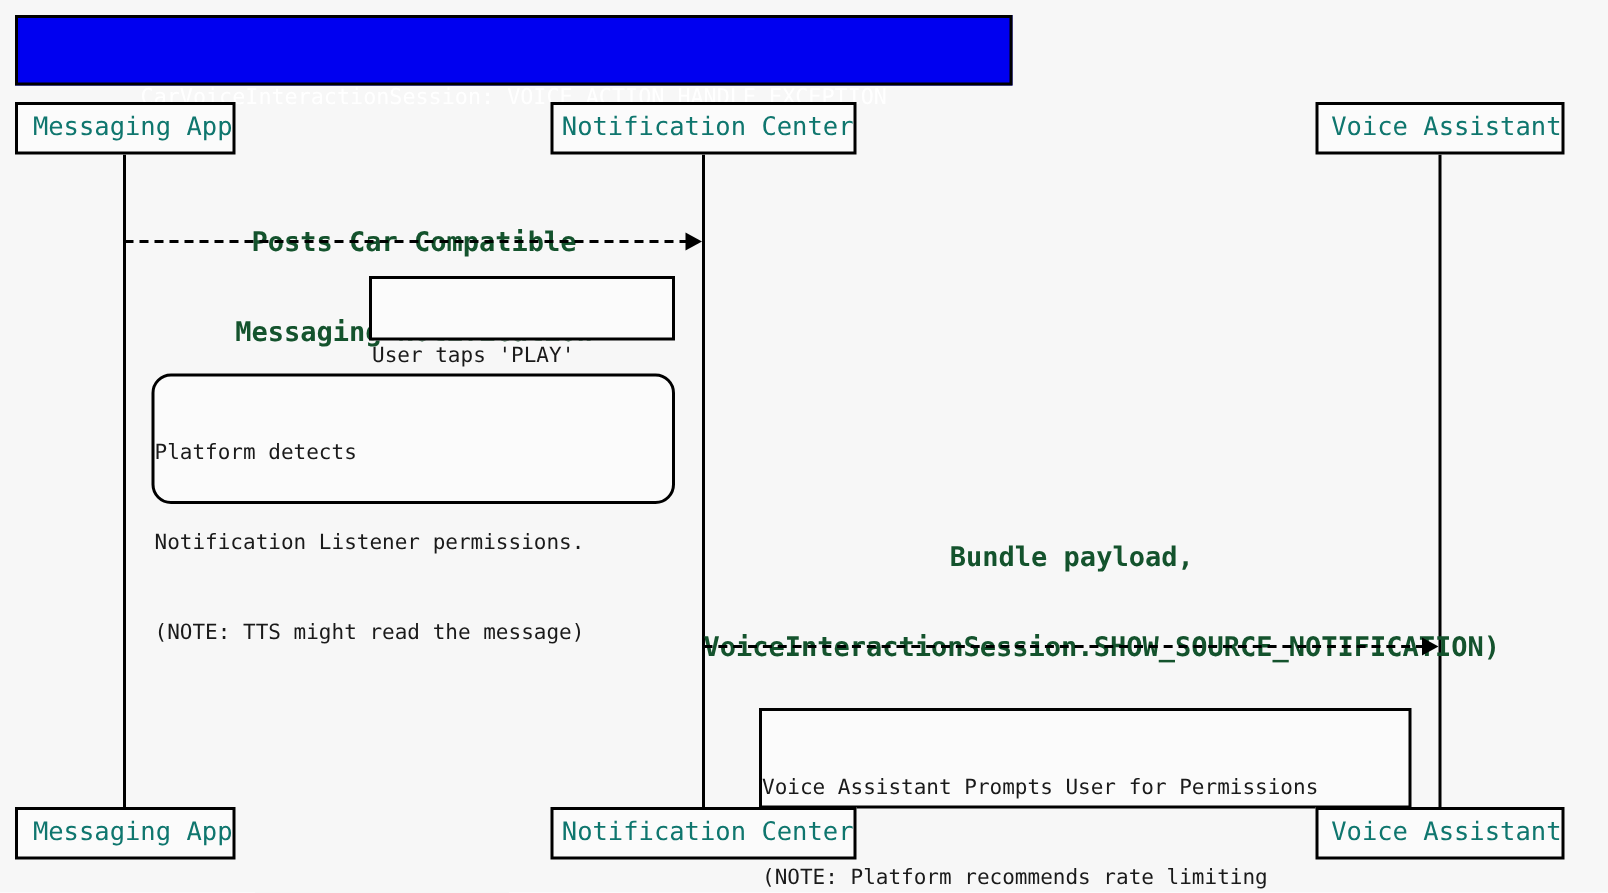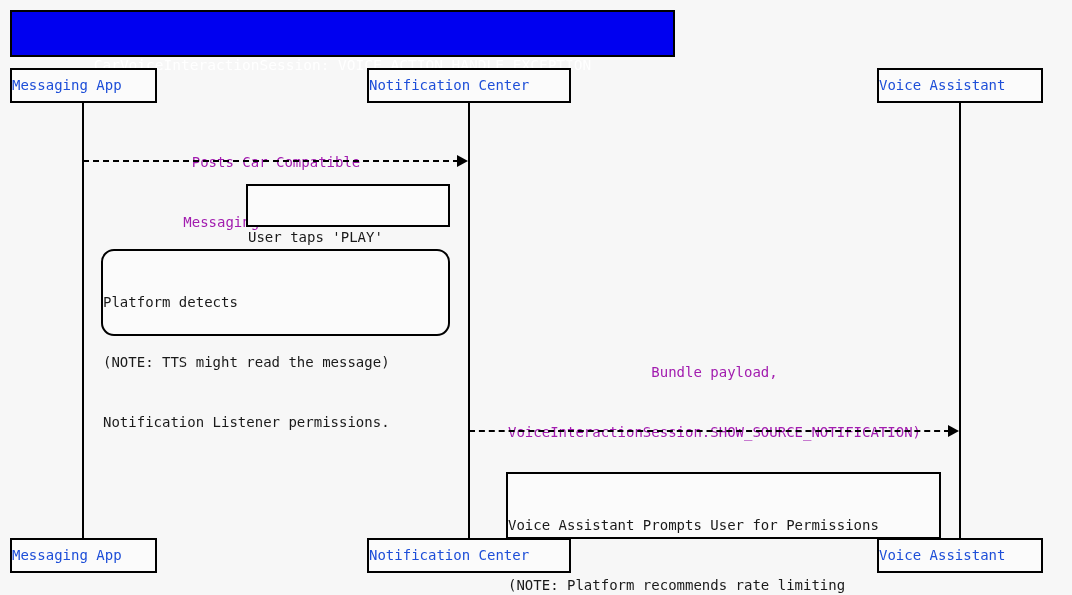--- a/index.html
+++ b/index.html
@@ -36,25 +36,25 @@
     letter-spacing: 0px;
   }
   .title-line { display: block; }
 
   
   .participant {
     position: absolute;
     box-sizing: border-box;
     background: #fbfbfb;
     border: 2px solid #000000;
-    color: #1d4ed8;
-    font-size: 14px;
+    color: #0f766e;
+    font-size: 17px;
     line-height: 31px;
     height: 35px;
-    text-align: left;
+    text-align: right;
     white-space: pre;
   }
 
   
   .lifeline {
     position: absolute;
     width: 2px;
     background: #000000;
   }
 
@@ -68,24 +68,25 @@
     position: absolute;
     width: 0;
     height: 0;
     border-top: 6px solid transparent;
     border-bottom: 6px solid transparent;
     border-left: 11px solid #000000;
   }
   .msg-label {
     position: absolute;
     text-align: center;
-    font-size: 14px;
+    font-size: 18px;
     line-height: 20px;
-    color: #a21caf;
+    color: #14532d;
     white-space: pre;
+    font-weight: bold;
   }
   .msg-label span { display: block; }
 
   
   .note {
     position: absolute;
     box-sizing: border-box;
     background: #fbfbfb;
     border: 2px solid #000000;
     color: #1a1a1a;
@@ -120,22 +121,22 @@
   <div class="msg-line" style="left:83px; top:160px; width:376px;"></div>
   <div class="arrow-head" style="left:457px; top:155px;"></div>
 
   <div class="note" style="left:246px; top:184px; width:204px; height:43px;">
     <span>User taps 'PLAY'</span>
     <span>on Msg Notification</span>
   </div>
 
   <div class="note" style="left:101px; top:249px; width:349px; height:87px;border-radius:13px;">
     <span>Platform detects</span>
+    <span>Notification Listener permissions.</span>
     <span>(NOTE: TTS might read the message)</span>
-    <span>Notification Listener permissions.</span>
   </div>
 
   <div class="msg-label" style="left:469px; top:322px; width:491px;">
     <span>Bundle payload,</span>
     <span>VoiceInteractionSession.SHOW_SOURCE_NOTIFICATION)</span>
   </div>
   <div class="msg-line" style="left:469px; top:430px; width:481px;"></div>
   <div class="arrow-head" style="left:948px; top:425px;"></div>
 
   <div class="note" style="left:506px; top:472px; width:435px; height:67px;">

